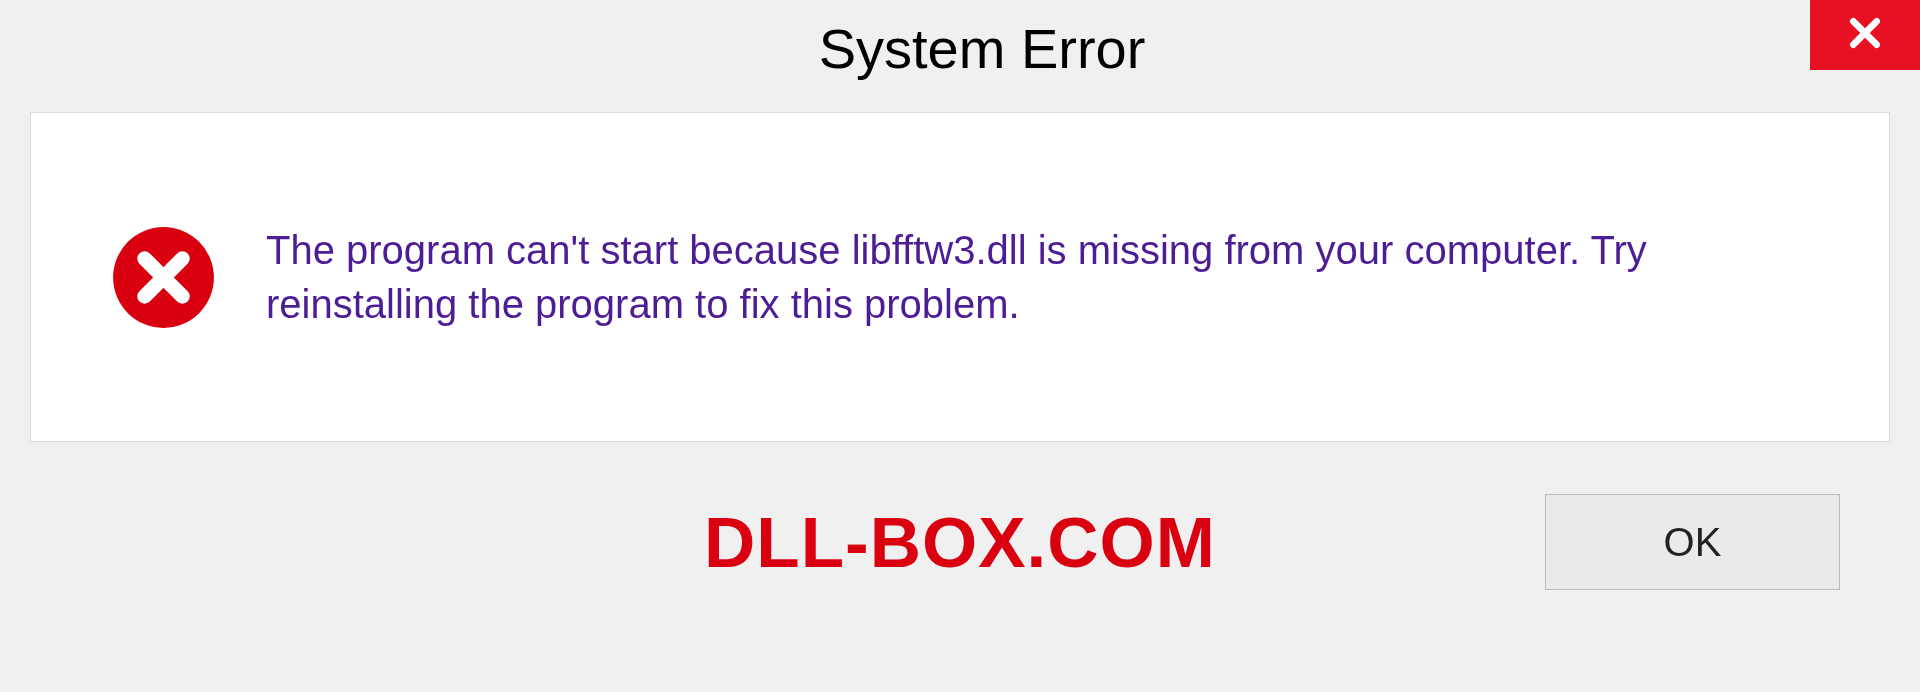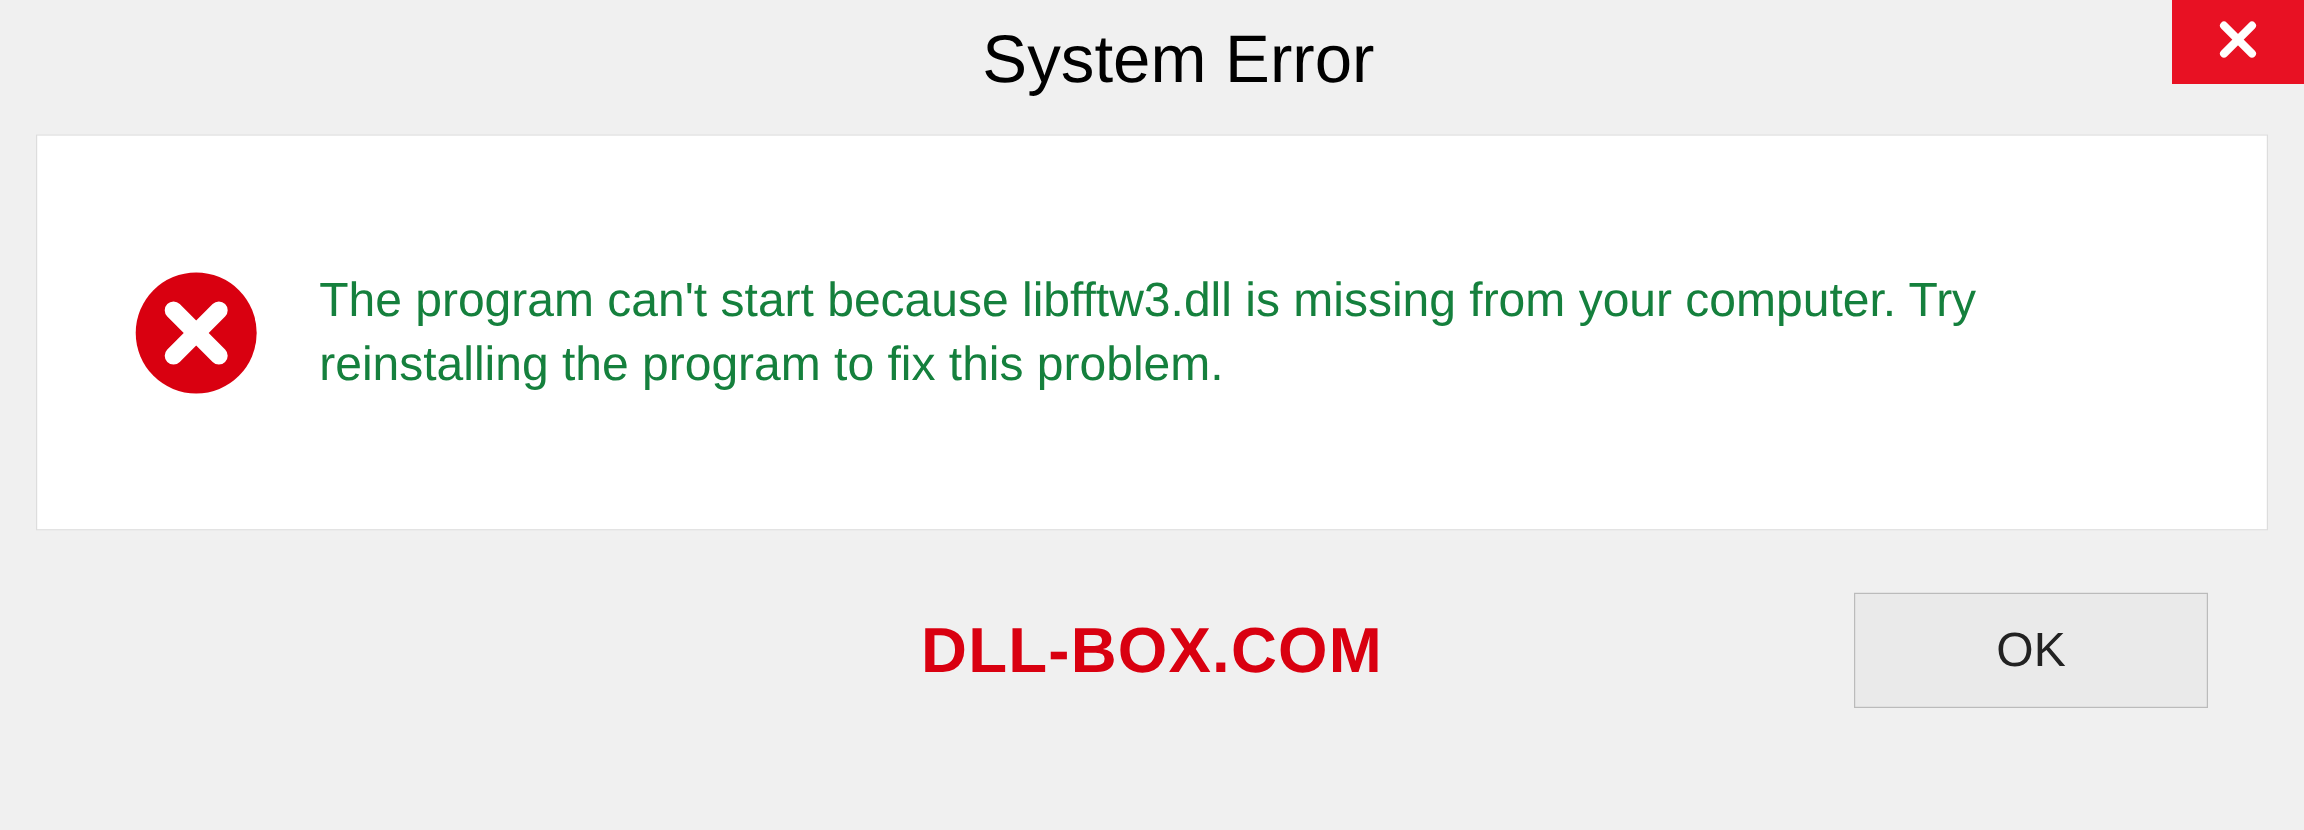--- a/index.html
+++ b/index.html
@@ -53,37 +53,37 @@
       height: 330px;
     }
     .error-icon {
       width: 105px;
       height: 105px;
       flex-shrink: 0;
     }
     .message {
       font-size: 40px;
       line-height: 1.35;
-      color: #15803d;
+      color: #4c1d95;
       font-weight: 400;
     }
     .footer {
       margin: 0 30px;
       height: 140px;
       display: flex;
       align-items: center;
       justify-content: flex-end;
       gap: 70px;
       padding-right: 50px;
       position: relative;
     }
     .watermark {
       font-family: "Arial Black", Arial, sans-serif;
       font-weight: 900;
-      font-size: 53px;
+      font-size: 71px;
       color: #d90010;
       letter-spacing: 1px;
       position: absolute;
       left: 50%;
       transform: translateX(-50%);
     }
     .ok-button {
       width: 295px;
       height: 96px;
       background: #eaeaea;

